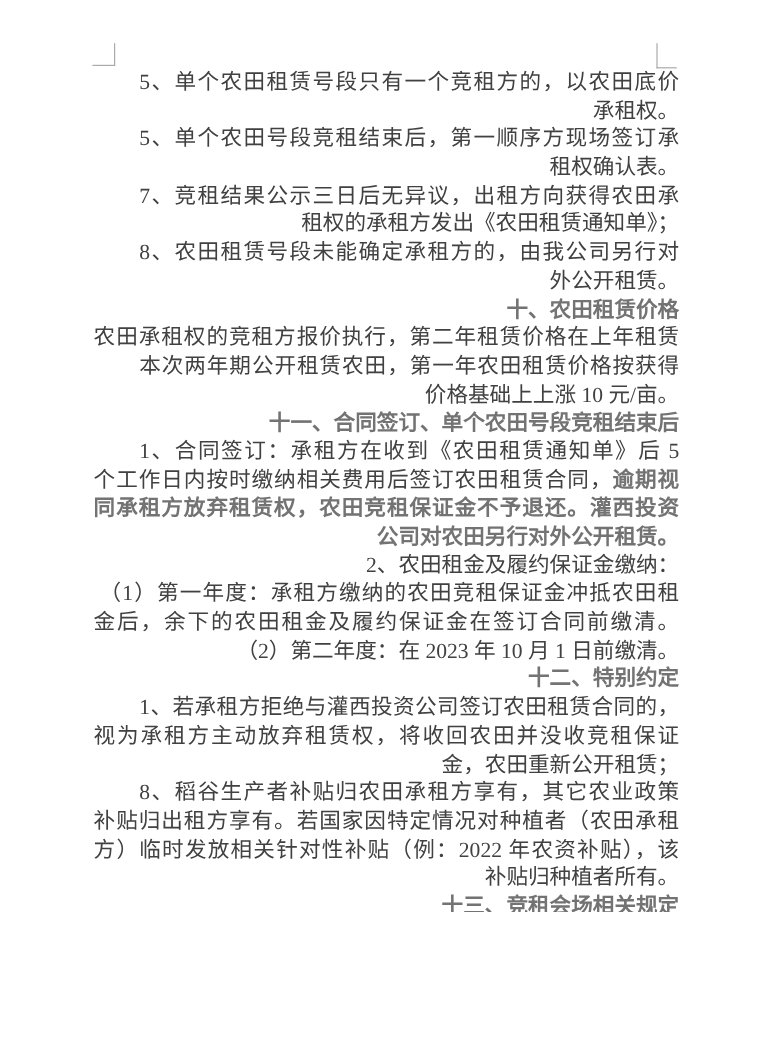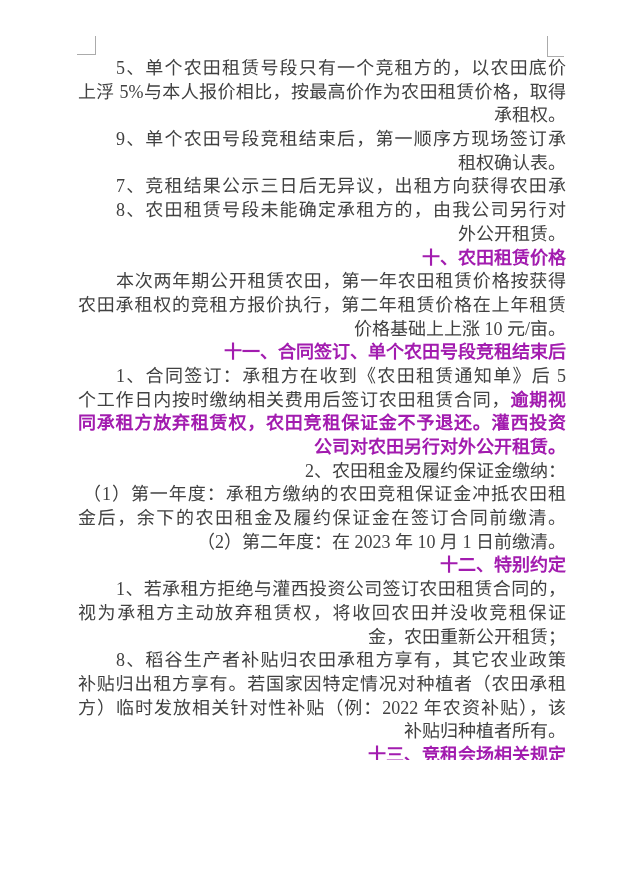--- a/index.html
+++ b/index.html
@@ -40,42 +40,42 @@
   }
   .line.fill {
     text-align: justify;
     text-align-last: justify;
     text-justify: inter-character;
   }
   .ind-para  { text-indent: 38px; }
   .ind-paren { text-indent: 5px; }
   .ind-none  { text-indent: 0; }
   .seg-n { font-weight: 400; }
-  .seg-b { font-weight: 700; color: #a21caf; }
+  .seg-b { font-weight: 700; color: #737373; }
 </style>
 </head>
 <body>
 
 <div class="page">
   <div class="crop-mark tl"></div>
   <div class="crop-mark tr"></div>
   <div class="crop-mark bl"></div>
   <div class="crop-mark br"></div>
   <div class="text-block" id="text-block">
       <div class="line ind-para fill"><span class="seg-n">5、单个农田租赁号段只有一个竞租方的，以农田底价</span></div>
-      <div class="line ind-none fill"><span class="seg-n">上浮 5%与本人报价相比，按最高价作为农田租赁价格，取得</span></div>
       <div class="line ind-none"><span class="seg-n">承租权。</span></div>
-      <div class="line ind-para fill"><span class="seg-n">9、单个农田号段竞租结束后，第一顺序方现场签订承</span></div>
+      <div class="line ind-para fill"><span class="seg-n">5、单个农田号段竞租结束后，第一顺序方现场签订承</span></div>
       <div class="line ind-none"><span class="seg-n">租权确认表。</span></div>
       <div class="line ind-para fill"><span class="seg-n">7、竞租结果公示三日后无异议，出租方向获得农田承</span></div>
+      <div class="line ind-none"><span class="seg-n">租权的承租方发出《农田租赁通知单》；</span></div>
       <div class="line ind-para fill"><span class="seg-n">8、农田租赁号段未能确定承租方的，由我公司另行对</span></div>
       <div class="line ind-none"><span class="seg-n">外公开租赁。</span></div>
       <div class="line ind-para"><span class="seg-b">十、农田租赁价格</span></div>
+      <div class="line ind-none fill"><span class="seg-n">农田承租权的竞租方报价执行，第二年租赁价格在上年租赁</span></div>
       <div class="line ind-para fill"><span class="seg-n">本次两年期公开租赁农田，第一年农田租赁价格按获得</span></div>
-      <div class="line ind-none fill"><span class="seg-n">农田承租权的竞租方报价执行，第二年租赁价格在上年租赁</span></div>
       <div class="line ind-none"><span class="seg-n">价格基础上上涨 10 元/亩。</span></div>
       <div class="line ind-para"><span class="seg-b">十一、合同签订、单个农田号段竞租结束后</span></div>
       <div class="line ind-para fill"><span class="seg-n">1、合同签订：承租方在收到《农田租赁通知单》后 5</span></div>
       <div class="line ind-none fill"><span class="seg-n">个工作日内按时缴纳相关费用后签订农田租赁合同，</span><span class="seg-b">逾期视</span></div>
       <div class="line ind-none fill"><span class="seg-b">同承租方放弃租赁权，农田竞租保证金不予退还。灌西投资</span></div>
       <div class="line ind-none"><span class="seg-b">公司对农田另行对外公开租赁。</span></div>
       <div class="line ind-para"><span class="seg-n">2、农田租金及履约保证金缴纳：</span></div>
       <div class="line ind-paren fill"><span class="seg-n">（1）第一年度：承租方缴纳的农田竞租保证金冲抵农田租</span></div>
       <div class="line ind-none fill"><span class="seg-n">金后，余下的农田租金及履约保证金在签订合同前缴清。</span></div>
       <div class="line ind-paren"><span class="seg-n">（2）第二年度：在 2023 年 10 月 1 日前缴清。</span></div>

